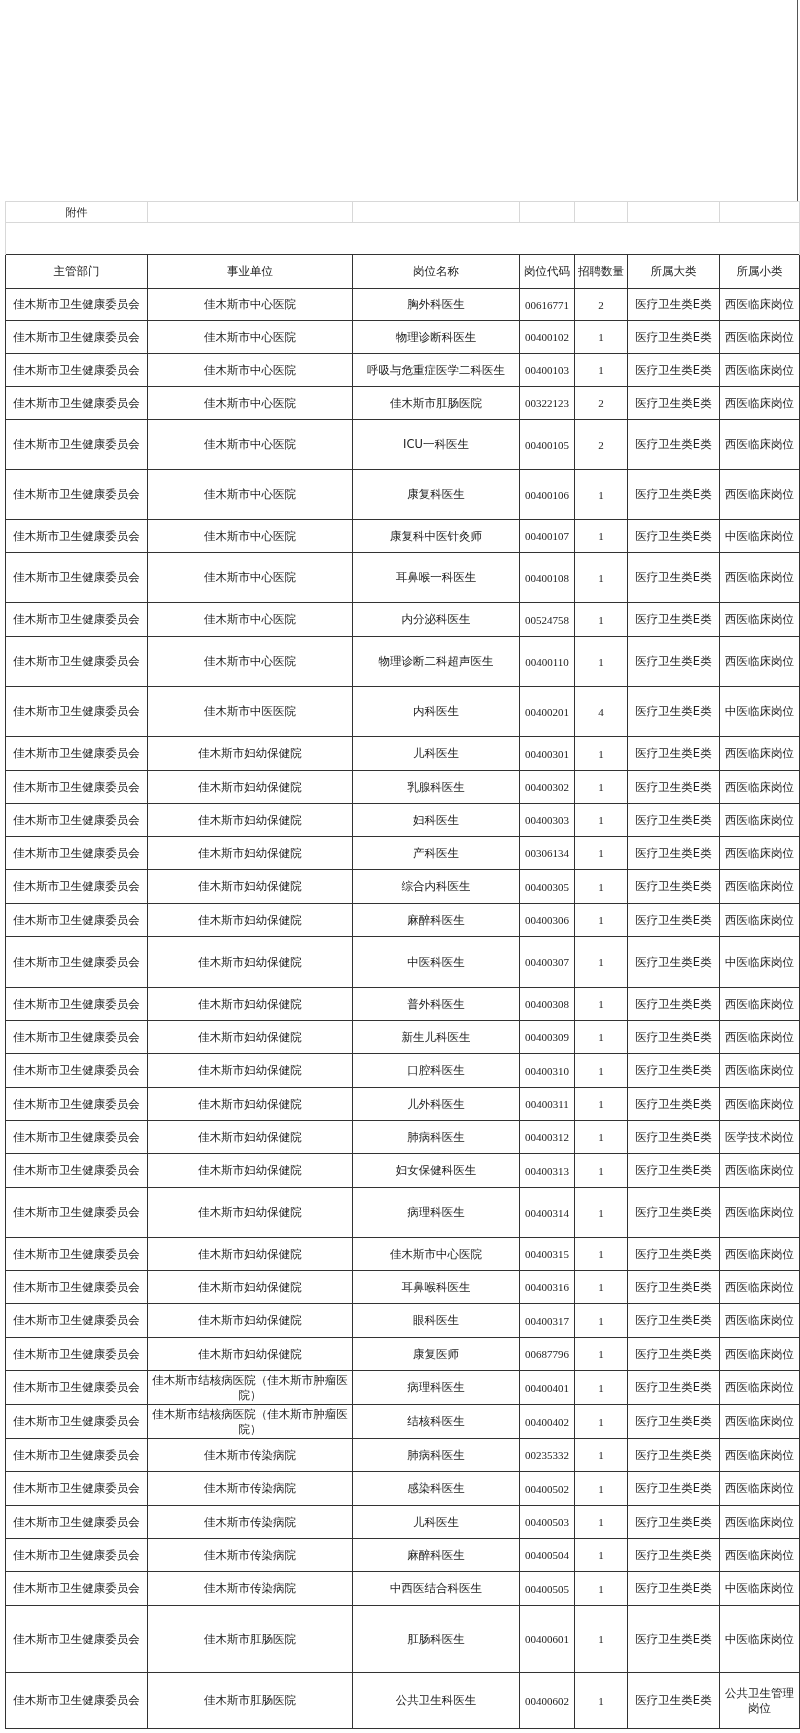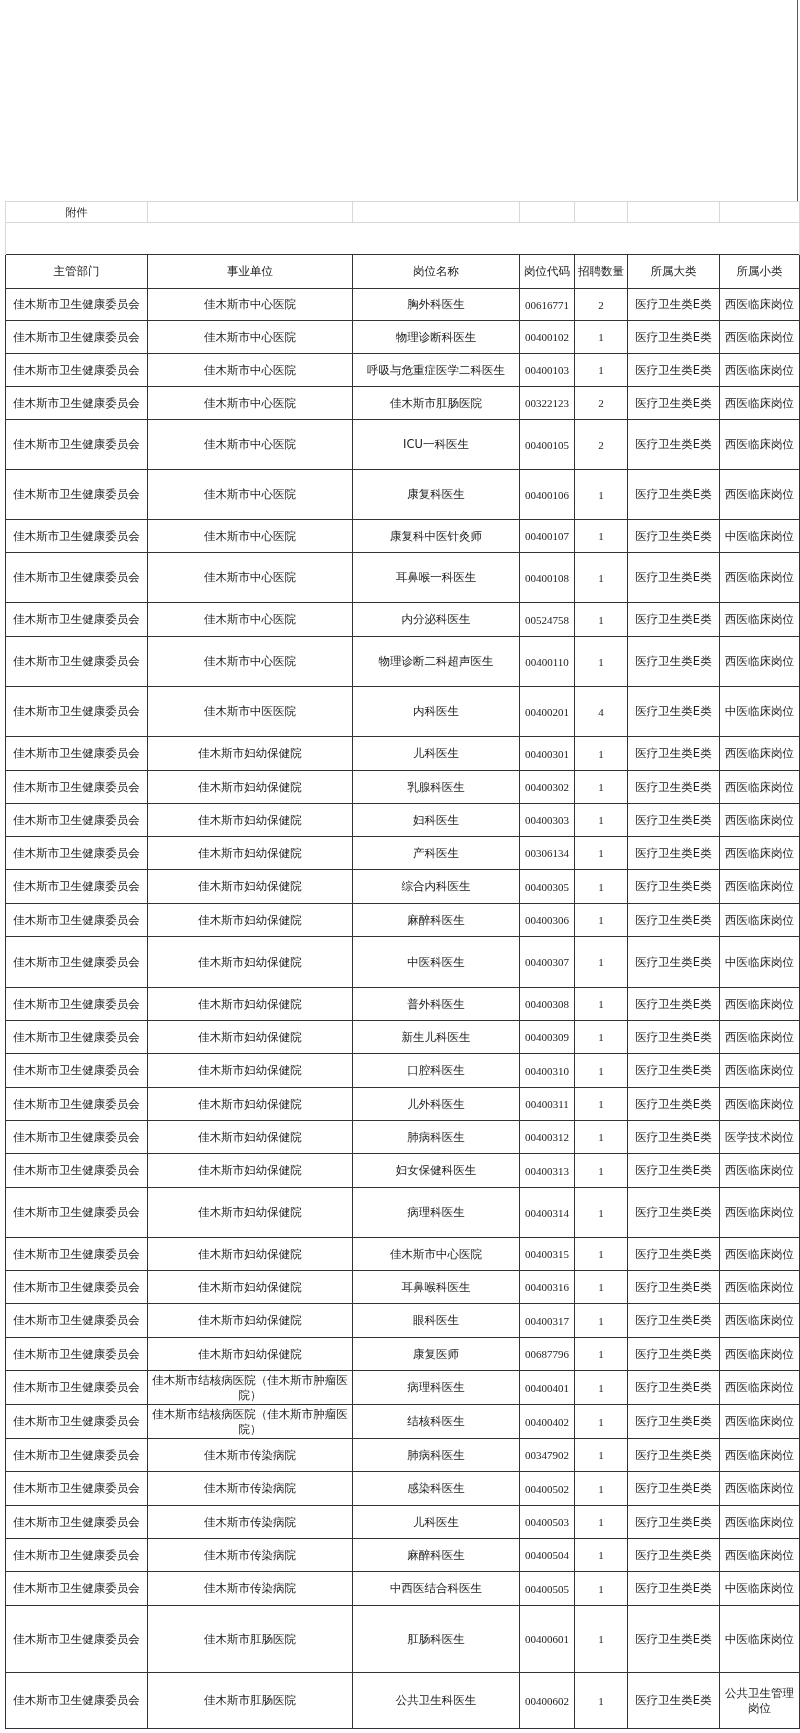--- a/index.html
+++ b/index.html
@@ -330,21 +330,21 @@
           <td>结核科医生</td>
           <td class="num">00400402</td>
           <td class="num">1</td>
           <td>医疗卫生类E类</td>
           <td>西医临床岗位</td>
         </tr>
         <tr class="data" style="height: 33px;">
           <td>佳木斯市卫生健康委员会</td>
           <td>佳木斯市传染病院</td>
           <td>肺病科医生</td>
-          <td class="num">00347902</td>
+          <td class="num">00235332</td>
           <td class="num">1</td>
           <td>医疗卫生类E类</td>
           <td>西医临床岗位</td>
         </tr>
         <tr class="data" style="height: 34px;">
           <td>佳木斯市卫生健康委员会</td>
           <td>佳木斯市传染病院</td>
           <td>感染科医生</td>
           <td class="num">00400502</td>
           <td class="num">1</td>

